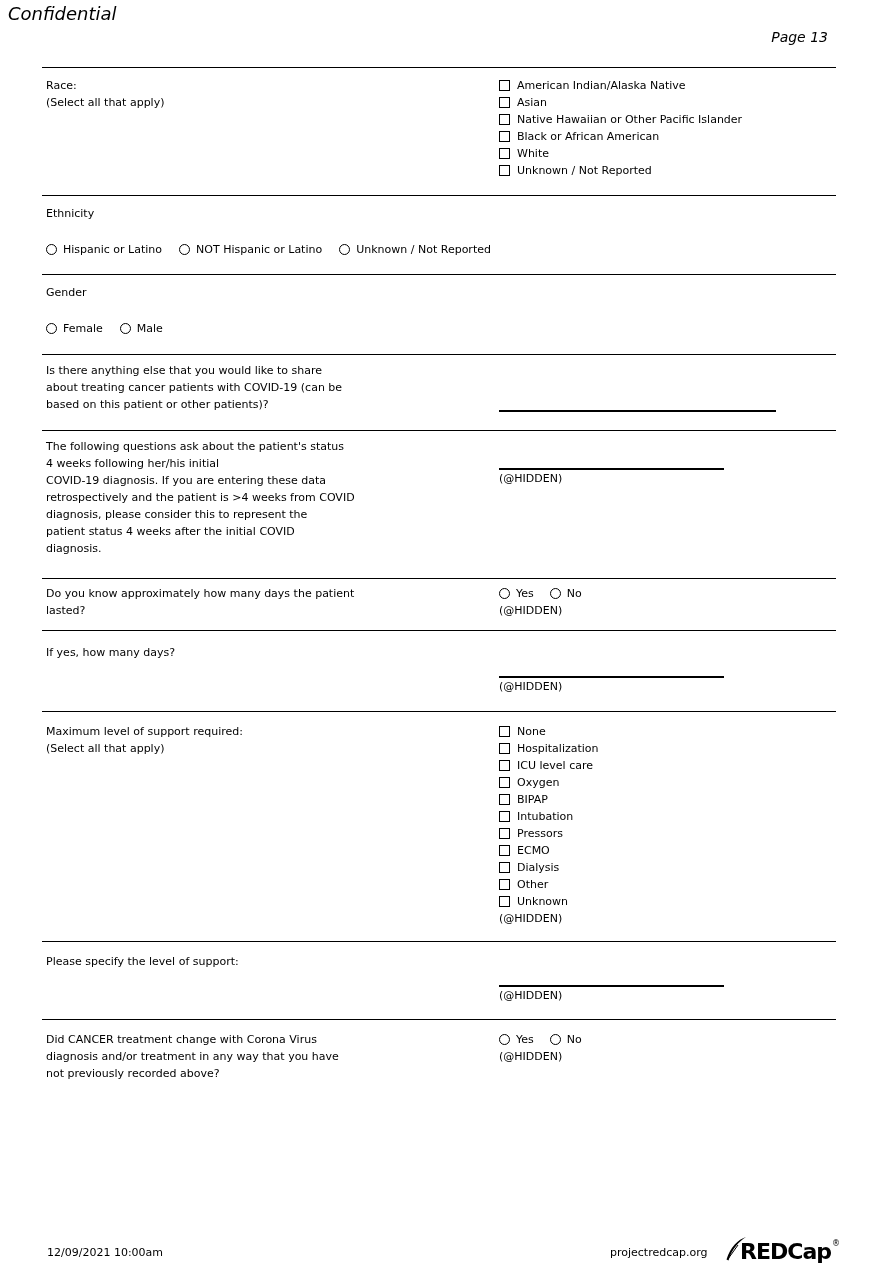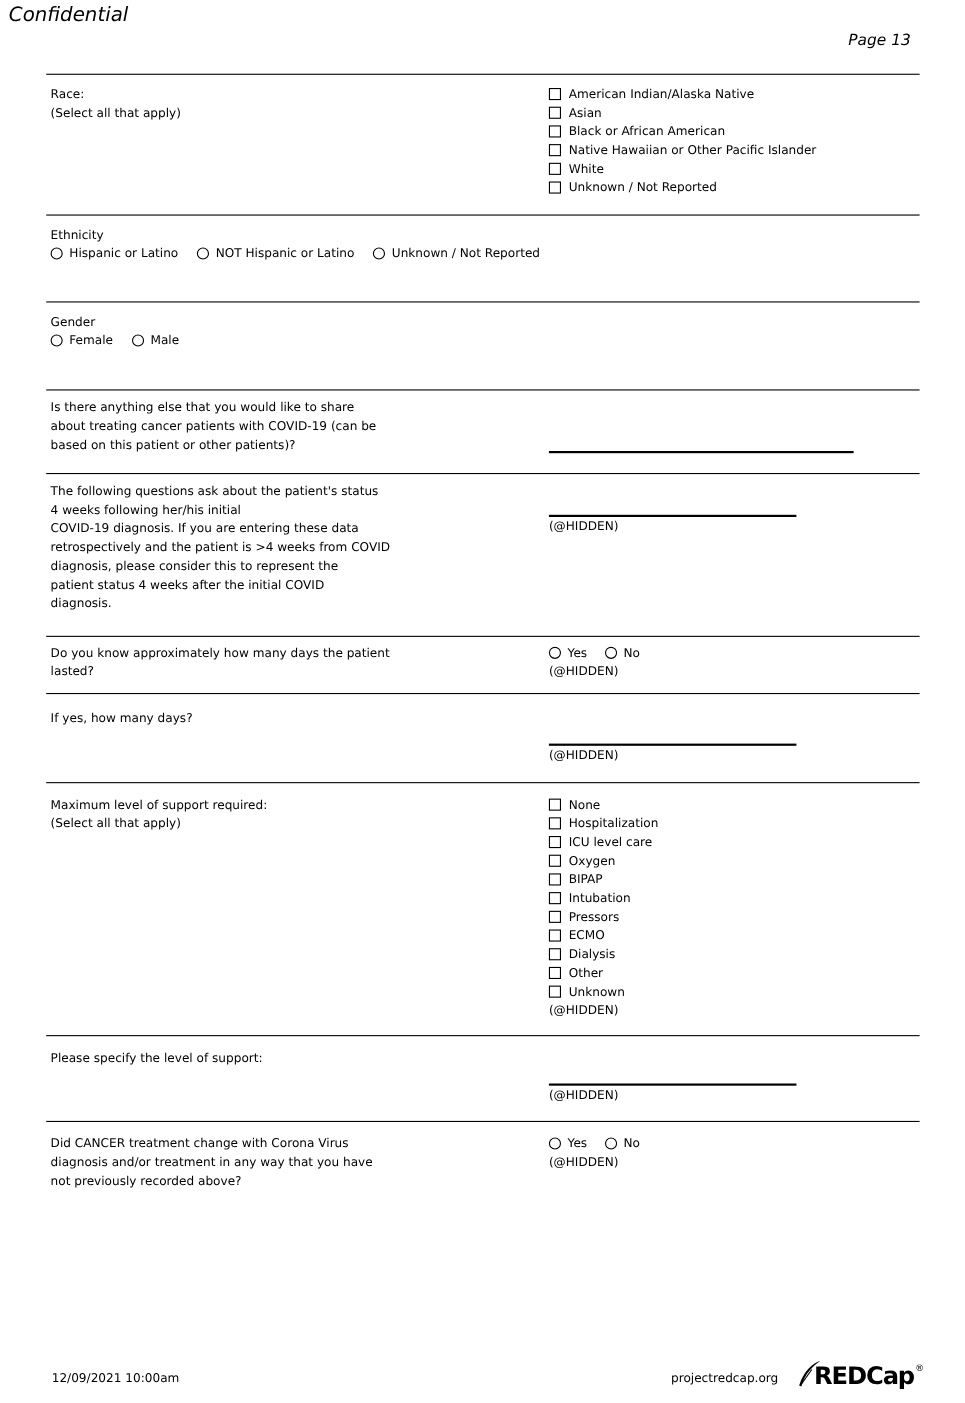--- a/index.html
+++ b/index.html
@@ -29,21 +29,21 @@
   .lbl { line-height:17px; white-space:nowrap; }
   .opt { display:flex; align-items:center; height:17px; white-space:nowrap; }
   .cb {
     width:11px; height:11px; border:1px solid #000;
     margin-right:7px; flex:none; background:#fff;
   }
   .rb {
     width:11px; height:11px; border:1px solid #000; border-radius:50%;
     margin-right:6px; flex:none; background:#fff;
   }
-  .optrow { display:flex; }
+  .optrow { display:flex; margin-top:19px; }
   .optrow .opt { margin-right:17px; }
   .inline-opts { display:flex; }
   .inline-opts .opt { margin-right:16px; }
   .uline { width:225px; border-bottom:2px solid #000; height:0; }
   .uline.wide { width:277px; }
   .hidden-tag { line-height:17px; }
   .footer-ts { position:absolute; left:47px; top:1246px; }
   .footer-site { position:absolute; left:610px; top:1246px; }
   .logo {
     position:absolute; right:38px; top:1240px;
@@ -73,25 +73,25 @@
       <div class="opt">
         <span class="cb"></span>
         <span class="olbl">American Indian/Alaska Native</span>
       </div>
       <div class="opt">
         <span class="cb"></span>
         <span class="olbl">Asian</span>
       </div>
       <div class="opt">
         <span class="cb"></span>
+        <span class="olbl">Native Hawaiian or Other Pacific Islander</span>
+      </div>
+      <div class="opt">
+        <span class="cb"></span>
         <span class="olbl">Black or African American</span>
-      </div>
-      <div class="opt">
-        <span class="cb"></span>
-        <span class="olbl">Native Hawaiian or Other Pacific Islander</span>
       </div>
       <div class="opt">
         <span class="cb"></span>
         <span class="olbl">White</span>
       </div>
       <div class="opt">
         <span class="cb"></span>
         <span class="olbl">Unknown / Not Reported</span>
       </div>
     </div>

